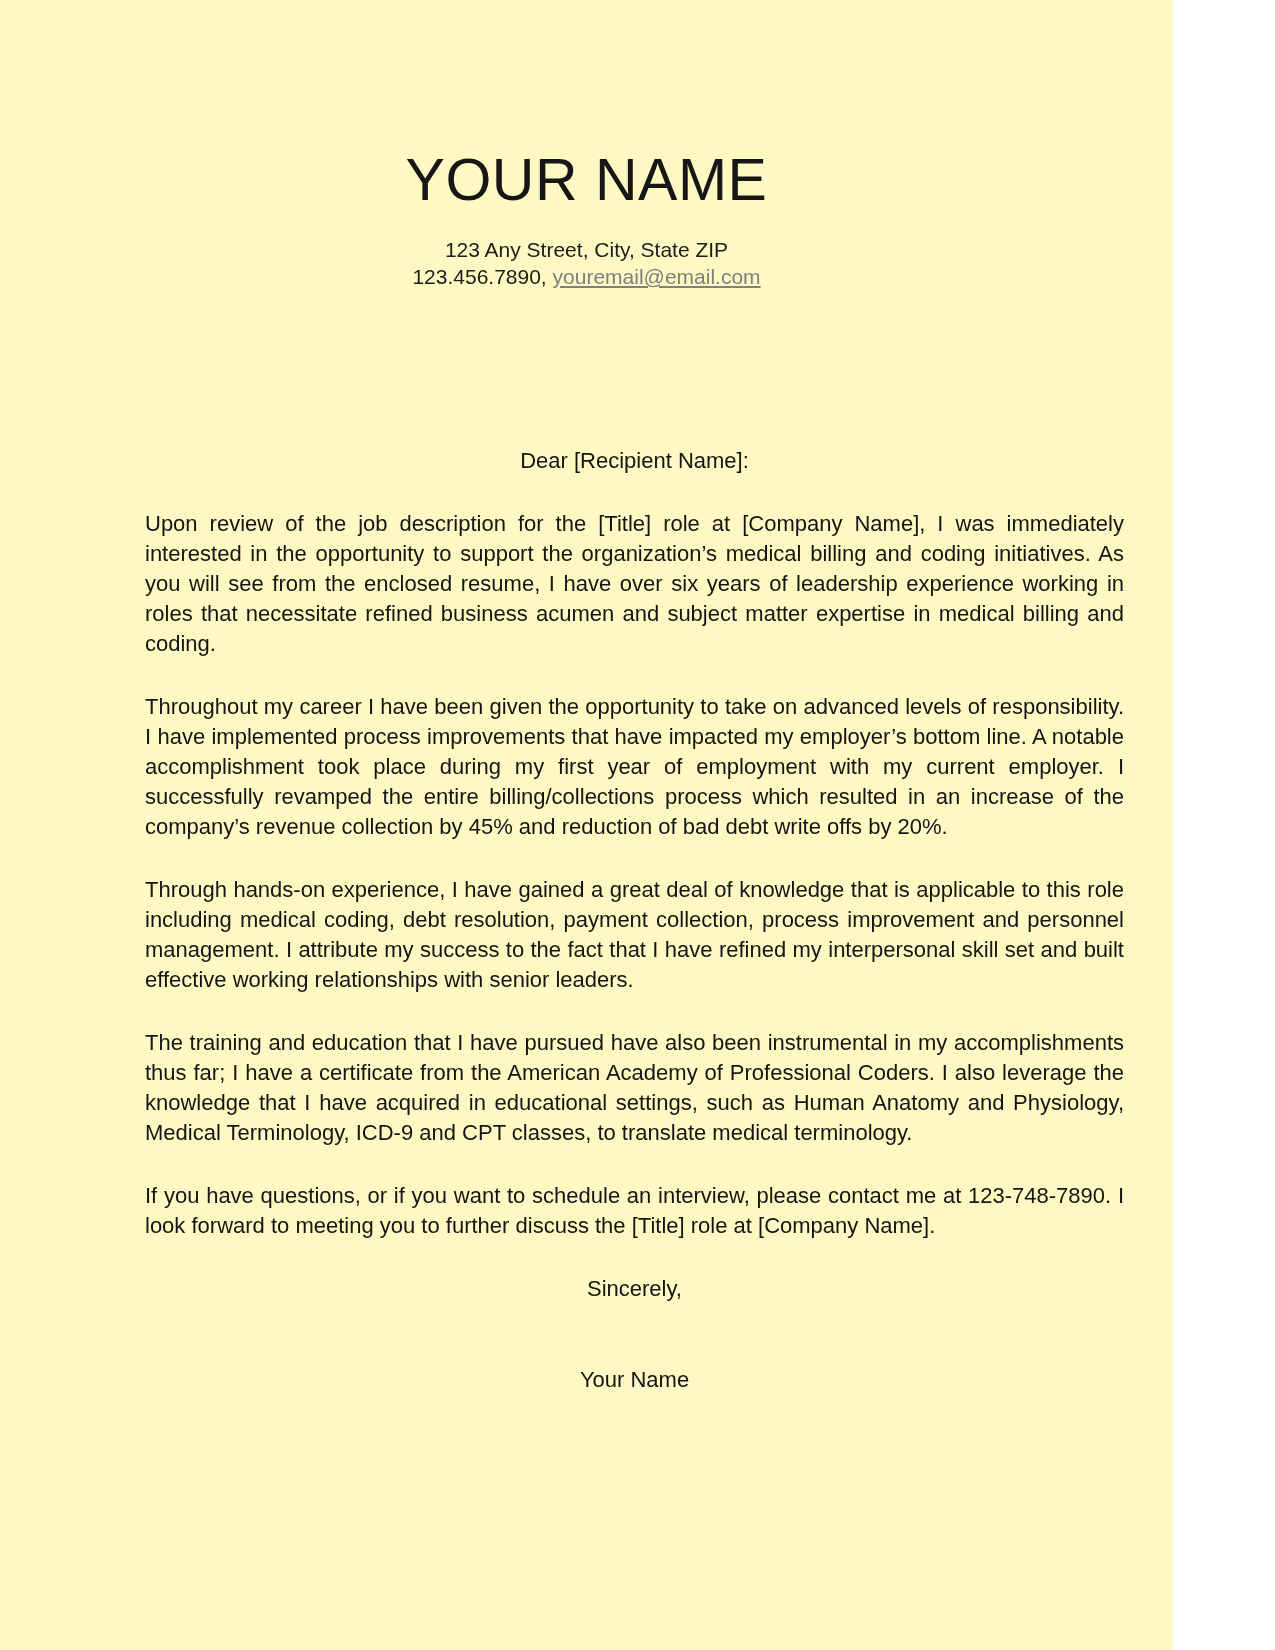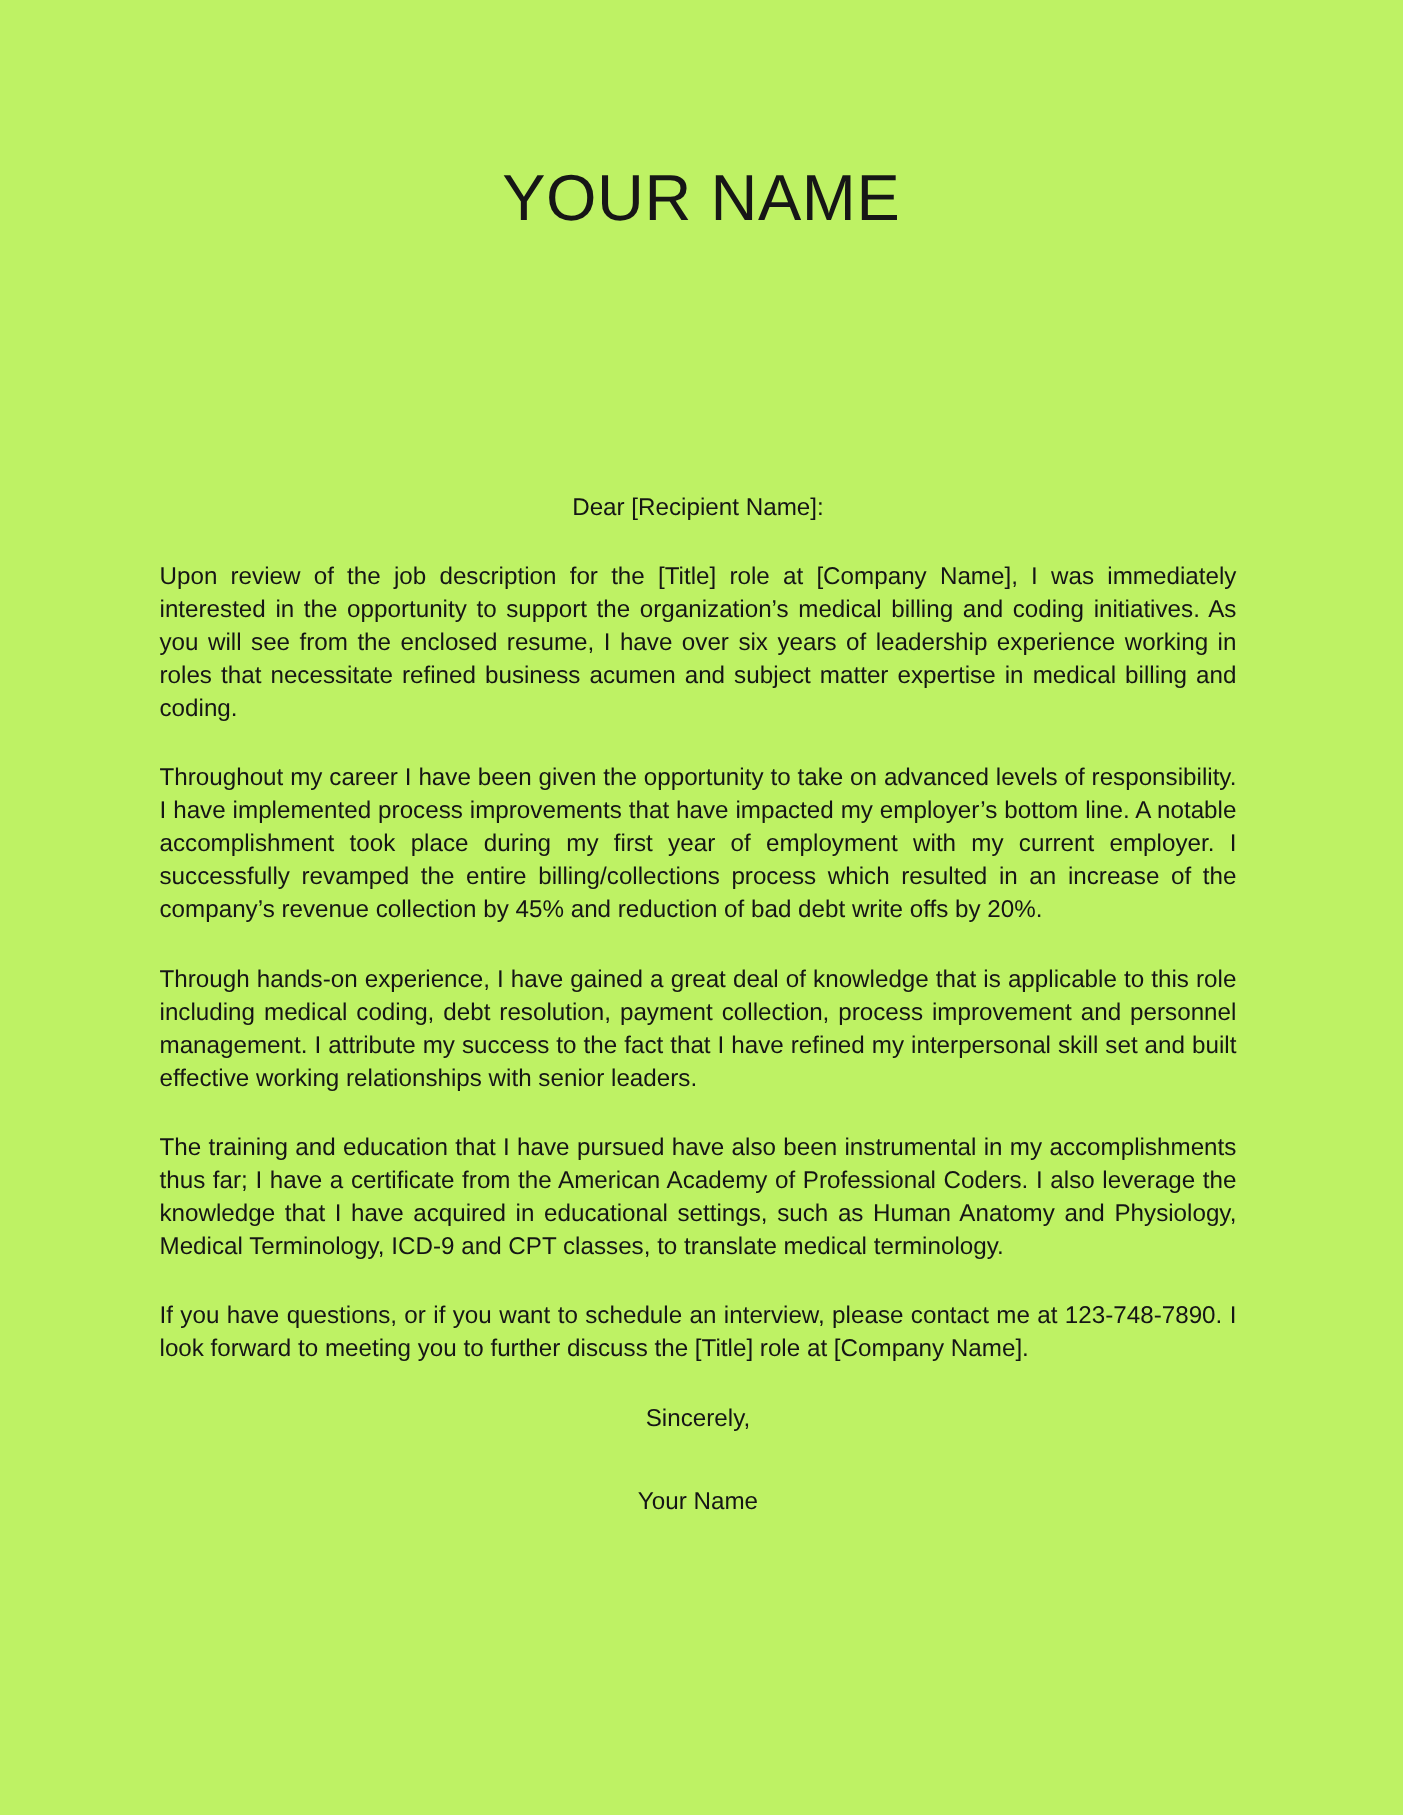--- a/index.html
+++ b/index.html
@@ -2,23 +2,23 @@
 <html><head>
 <meta charset="utf-8">
 <style>
   html, body {
     margin: 0;
     padding: 0;
     background: #ffffff;
   }
   .page {
     position: relative;
-    width: 1275px;
+    width: 1173px;
     height: 1650px;
-    background: #bef264;
+    background: #fef9c3;
     overflow: hidden;
     font-family: "Liberation Sans", "DejaVu Sans", sans-serif;
     color: #111111;
   }
 
   
   .header {
     position: absolute;
     top: 150px;
     left: 0;
@@ -56,33 +56,37 @@
     color: #151515;
   }
   .letter p {
     margin: 0 0 33px 0;
     text-align: center;
   }
   .letter p.justified {
     text-align: justify;
   }
   .letter p.closing {
-    margin-bottom: 46px;
+    margin-bottom: 61px;
   }
   .letter p.signature {
     margin-bottom: 0;
   }
 </style>
 </head>
 <body>
 
 <div class="page">
 
   <div class="header">
     <h1 class="name">YOUR NAME</h1>
+    <div class="contact">
+      <div>123 Any Street, City, State ZIP</div>
+      <div><span>123.456.7890, </span><a class="email-link">youremail@email.com</a></div>
+    </div>
   </div>
 
   <div class="letter">
     <p>Dear [Recipient Name]:</p>
     <p class="justified">Upon review of the job description for the [Title] role at [Company Name], I was immediately interested in the opportunity to support the organization’s medical billing and coding initiatives. As you will see from the enclosed resume, I have over six years of leadership experience working in roles that necessitate refined business acumen and subject matter expertise in medical billing and coding.</p>
     <p class="justified">Throughout my career I have been given the opportunity to take on advanced levels of responsibility. I have implemented process improvements that have impacted my employer’s bottom line. A notable accomplishment took place during my first year of employment with my current employer. I successfully revamped the entire billing/collections process which resulted in an increase of the company’s revenue collection by 45% and reduction of bad debt write offs by 20%.</p>
     <p class="justified">Through hands-on experience, I have gained a great deal of knowledge that is applicable to this role including medical coding, debt resolution, payment collection, process improvement and personnel management. I attribute my success to the fact that I have refined my interpersonal skill set and built effective working relationships with senior leaders.</p>
     <p class="justified">The training and education that I have pursued have also been instrumental in my accomplishments thus far; I have a certificate from the American Academy of Professional Coders. I also leverage the knowledge that I have acquired in educational settings, such as Human Anatomy and Physiology, Medical Terminology, ICD-9 and CPT classes, to translate medical terminology.</p>
     <p class="justified">If you have questions, or if you want to schedule an interview, please contact me at 123-748-7890. I look forward to meeting you to further discuss the [Title] role at [Company Name].</p>
     <p class="closing">Sincerely,</p>

